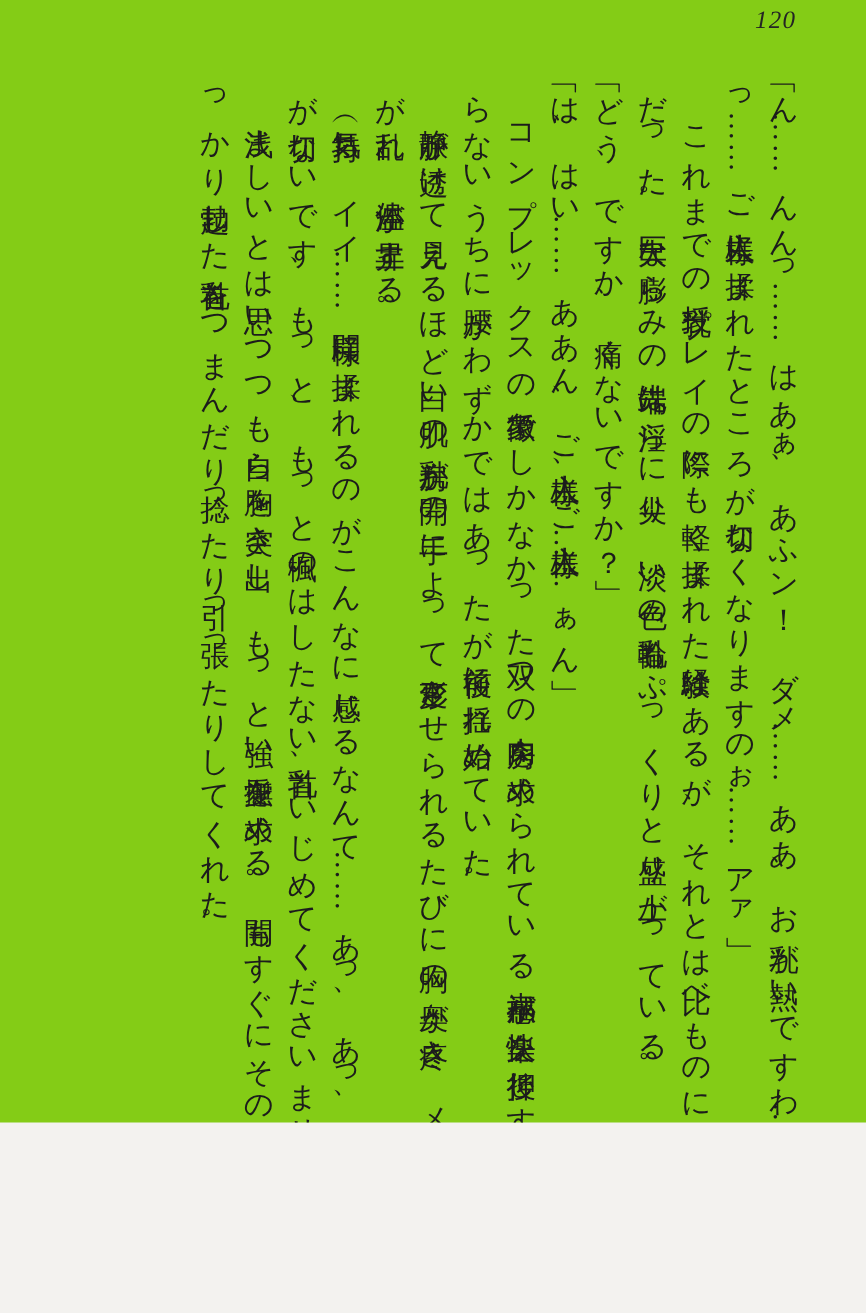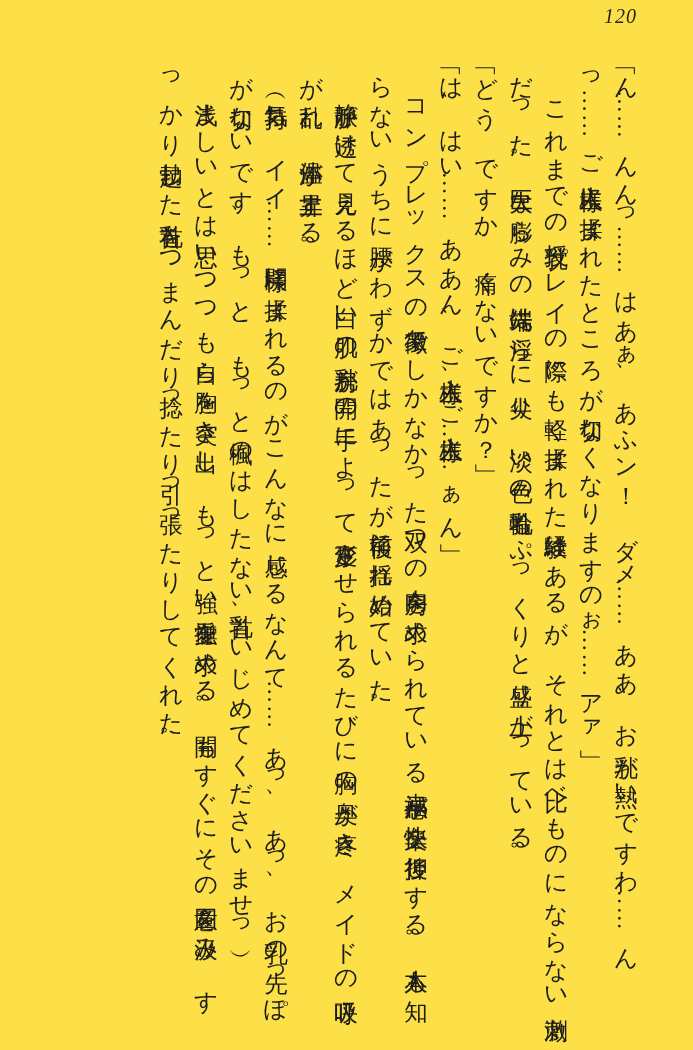--- a/index.html
+++ b/index.html
@@ -8,22 +8,22 @@
   }
   body {
     width: 693px;
     height: 1050px;
     background: #f3f2ef;
     overflow: hidden;
   }
   .page {
     position: relative;
     width: 693px;
-    height: 1050px;
-    background: #fde047;
+    height: 898px;
+    background: #84cc16;
     font-family: "Liberation Serif", "DejaVu Serif", serif;
     color: #1c1c1c;
     overflow: hidden;
   }
   .page-number {
     position: absolute;
     top: 5px;
     right: 56px;
     font-size: 20px;
     font-style: italic;

